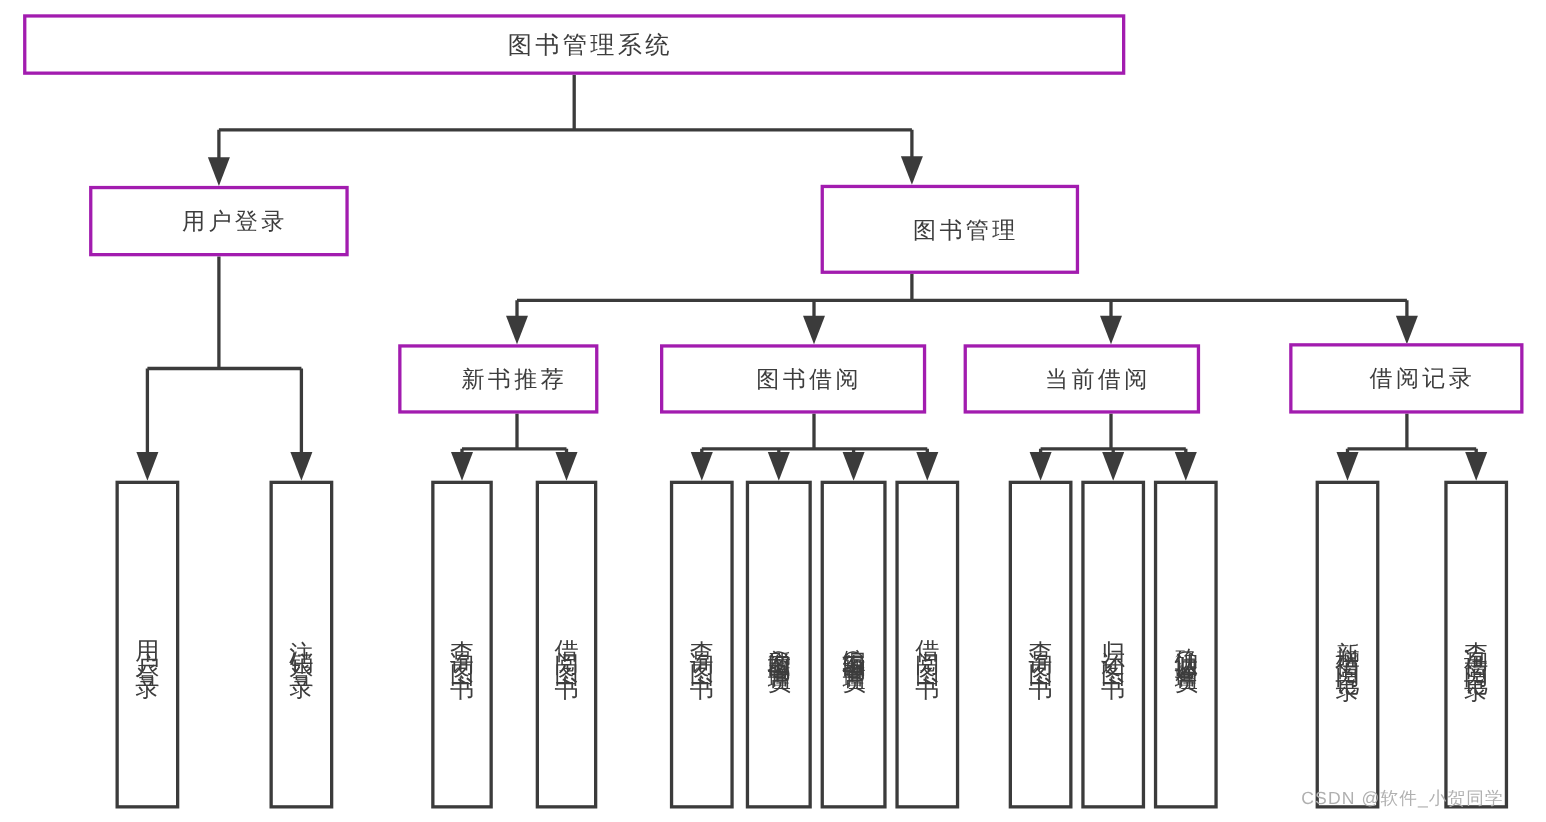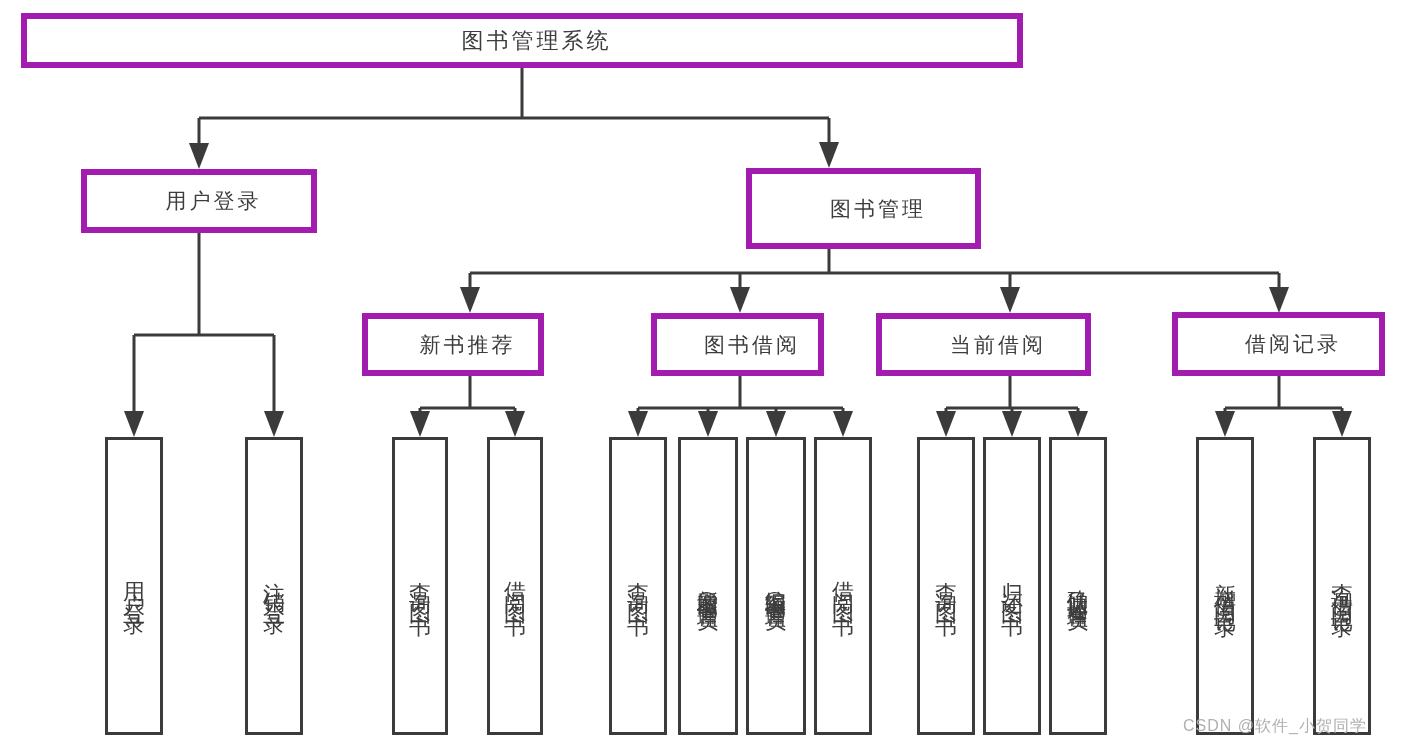--- a/index.html
+++ b/index.html
@@ -8,21 +8,21 @@
     width:1405px;height:747px;
     background:#ffffff;
     font-family:"Liberation Sans","DejaVu Sans",sans-serif;
     color:#3d3d3d;
     overflow:hidden;
   }
   #wires{position:absolute;left:0;top:0;z-index:0;}
   .box{
     position:absolute;
     box-sizing:border-box;
-    border:6px solid #a21caf;
+    border:3px solid #a21caf;
     background:#ffffff;
     display:flex;align-items:center;justify-content:center;
     z-index:1;
     padding-left:29px;
   }
   .hlabel{
     font-size:21px;
     letter-spacing:3px;
     white-space:nowrap;
     color:#3d3d3d;
@@ -110,21 +110,21 @@
   <div class="box" style="left:81px;top:169px;width:236px;height:64px">
     <span class="hlabel">用户登录</span>
   </div>
   <div class="box" style="left:746px;top:168px;width:235px;height:81px">
     <span class="hlabel">图书管理</span>
   </div>
 
   <div class="box" style="left:362px;top:313px;width:182px;height:63px">
     <span class="hlabel">新书推荐</span>
   </div>
-  <div class="box" style="left:651px;top:313px;width:173px;height:63px">
+  <div class="box" style="left:600px;top:313px;width:242px;height:63px">
     <span class="hlabel">图书借阅</span>
   </div>
   <div class="box" style="left:876px;top:313px;width:215px;height:63px">
     <span class="hlabel">当前借阅</span>
   </div>
   <div class="box" style="left:1172px;top:312px;width:213px;height:64px">
     <span class="hlabel">借阅记录</span>
   </div>
 
   <div class="vbox" style="left:105px;width:58px">

